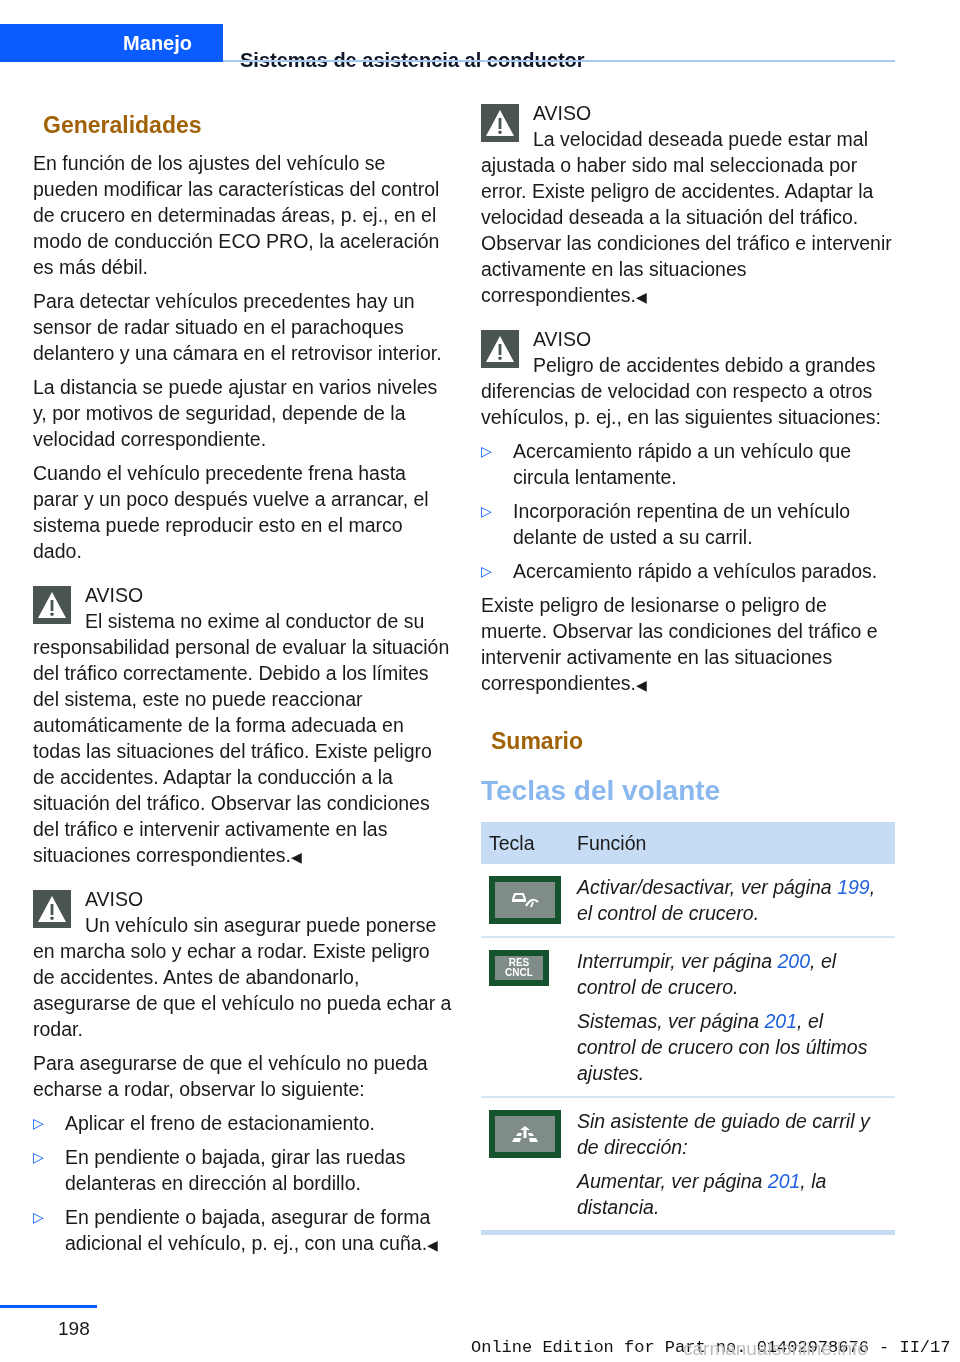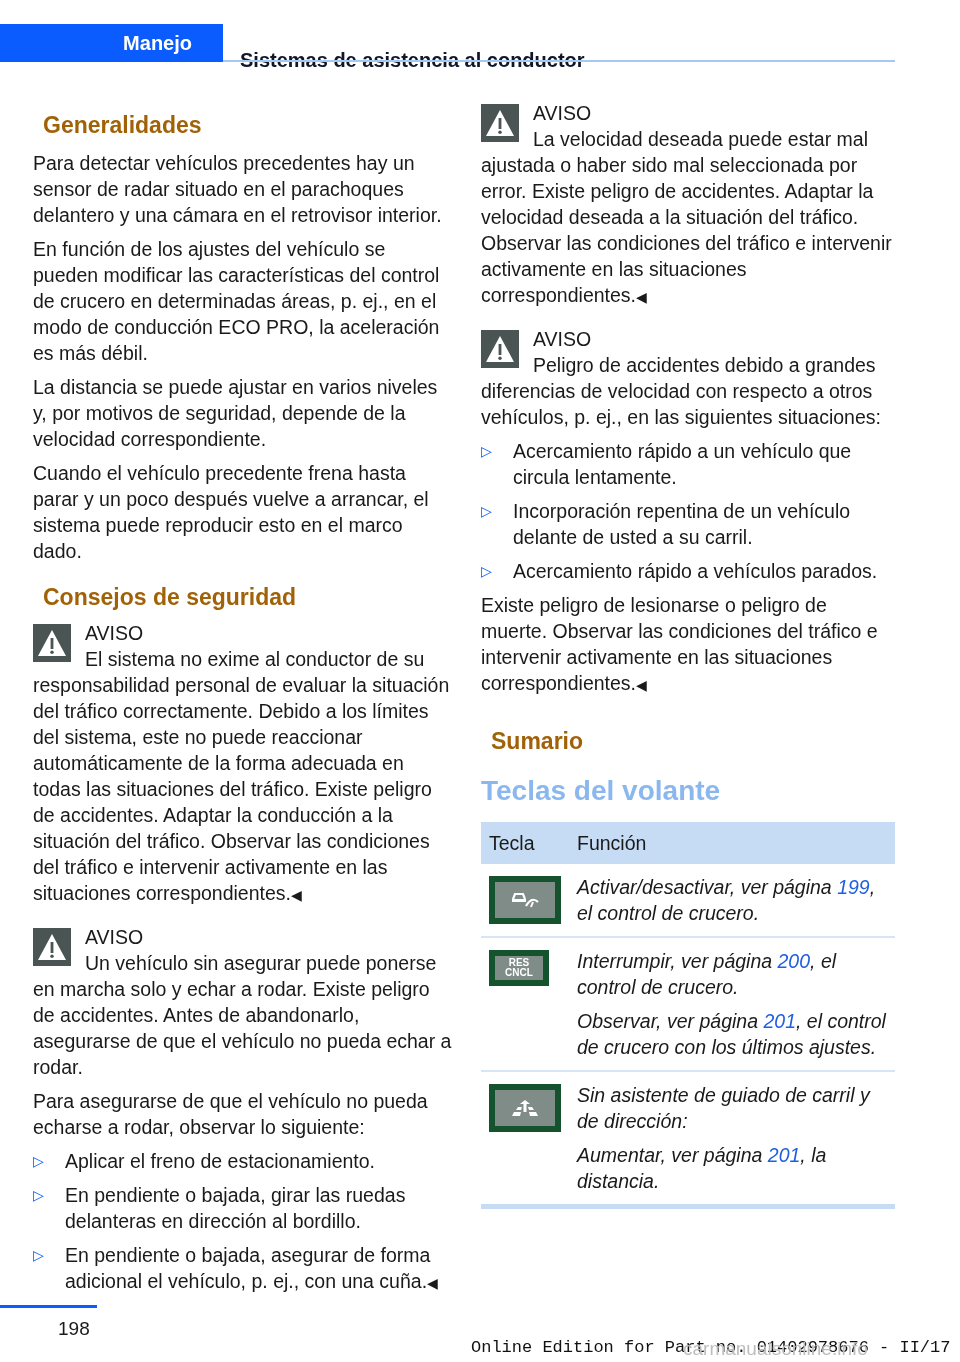--- a/index.html
+++ b/index.html
@@ -70,26 +70,25 @@
 <body>
 
 <div class="header-bar">
   <div class="chapter-tab">Manejo</div>
   <div class="section-tab">Sistemas de asistencia al conductor</div>
   <div class="header-rule"></div>
 </div>
 
 <div class="col col-left">
   <h2>Generalidades</h2>
+  <p>En función de los ajustes del vehículo se pueden modificar las características del control de crucero en determinadas áreas, p. ej., en el modo de conducción ECO PRO, la aceleración es más débil.</p>
   <p>Para detectar vehículos precedentes hay un sensor de radar situado en el parachoques delantero y una cámara en el retrovisor interior.</p>
-  <p>En función de los ajustes del vehículo se pueden modificar las características del control de crucero en determinadas áreas, p. ej., en el modo de conducción ECO PRO, la aceleración es más débil.</p>
   <p>La distancia se puede ajustar en varios niveles y, por motivos de seguridad, depende de la velocidad correspondiente.</p>
   <p style="margin-bottom:18px">Cuando el vehículo precedente frena hasta parar y un poco después vuelve a arrancar, el sistema puede reproducir esto en el marco dado.</p>
 
-  <h2 style="margin-bottom:8px">Consejos de seguridad</h2>
 
   <div class="warning">
     <span class="warn-icon">
       <svg width="32" height="32" viewBox="0 0 32 32">
           <path d="M16 3 L30 29 L2 29 Z" fill="#fff"></path>
           <rect x="14.6" y="11" width="2.8" height="11" fill="#4a5452"></rect>
           <circle cx="16" cy="25.3" r="1.7" fill="#4a5452"></circle>
         </svg>
     </span>
     <span class="warn-title">AVISO</span>
@@ -172,21 +171,21 @@
       <td>
         <p><span>Activar/desactivar, ver página </span><span class="link">199</span><span>, el control de crucero.</span></p>
       </td>
     </tr>
     <tr>
       <td class="keycell">
         <div class="keybtn" style="width:60px;padding:0 14px;box-sizing:border-box;">RES CNCL</div>
       </td>
       <td>
         <p><span>Interrumpir, ver página </span><span class="link">200</span><span>, el control de crucero.</span></p>
-        <p><span>Observar, ver página </span><span class="link">201</span><span>, el control de crucero con los últimos ajustes.</span></p>
+        <p><span>Sistemas, ver página </span><span class="link">201</span><span>, el control de crucero con los últimos ajustes.</span></p>
       </td>
     </tr>
     <tr class="last">
       <td class="keycell">
         <div class="keybtn">
           <svg width="30" height="20" viewBox="0 0 30 20">
                 <path d="M15 2 L20 6 H10 Z" fill="#fff"></path>
                 <rect x="13.5" y="6" width="3" height="8" fill="#fff"></rect>
                 <path d="M8 9 H12 L11 12 H6 Z" fill="#fff"></path>
                 <path d="M18 9 H22 L24 12 H19 Z" fill="#fff"></path>

